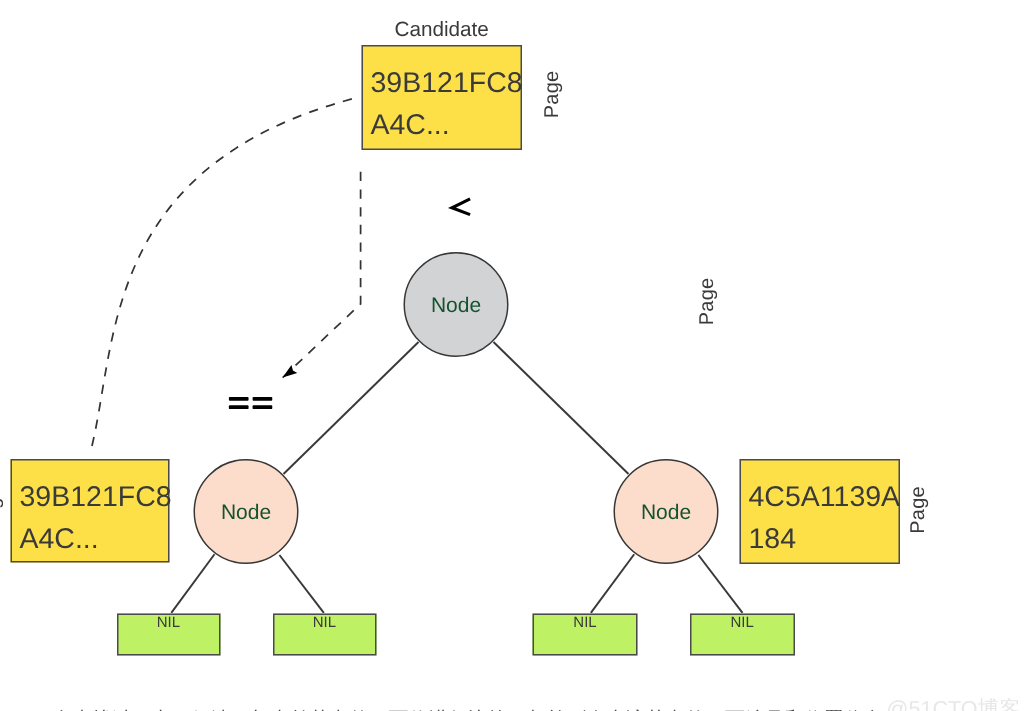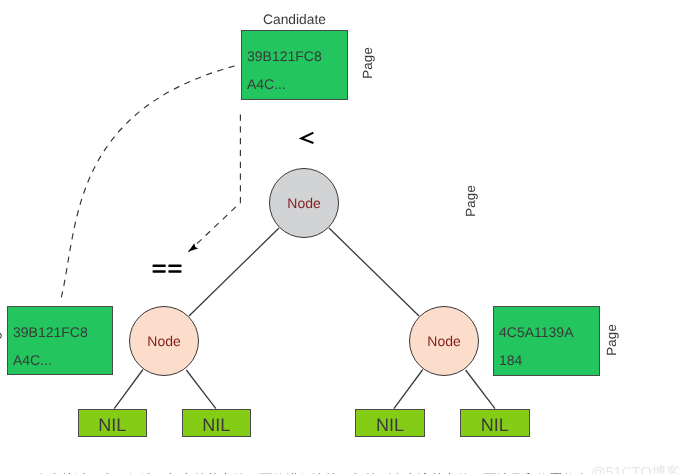--- a/index.html
+++ b/index.html
@@ -13,23 +13,23 @@
     text-rendering:geometricPrecision;
   }
   #stage { position:absolute; left:0; top:0; width:687px; height:474px;
            transform:translateZ(0); will-change:transform;padding-left:22px; }
   svg.layer { position:absolute; left:0; top:0; width:687px; height:474px; pointer-events:none; }
 
   .page-box {
     position:absolute;
     box-sizing:border-box;
     border:1.15px solid #4a4a4a;
-    background:#22c55e;
+    background:#fde047;
     color:#3a3a3a;
-    font-size:14px;
+    font-size:19px;
     line-height:18px;
   }
   .page-box .txt { position:absolute; left:5px; top:16.3px; white-space:pre; }
   .page-box .txt2 { top:44px; }
 
   .page-label {
     position:absolute;
     font-size:13.3px;
     color:#3a3a3a;
     writing-mode:vertical-rl;
@@ -37,30 +37,30 @@
     letter-spacing:0.2px;
   }
 
   .node {
     position:absolute;
     box-sizing:border-box;
     border:1.35px solid #373737;
     border-radius:50%;
     display:flex; align-items:center; justify-content:center;
     font-size:14px;
-    color:#7f1d1d;
+    color:#14532d;
   }
 
   .nil-box {
     position:absolute;
     box-sizing:border-box;
     border:1.15px solid #4a4a4a;
-    background:#84cc16;
-    display:flex; align-items:flex-end; justify-content:center;
-    font-size:18px;
+    background:#bef264;
+    display:flex; align-items:flex-start; justify-content:center;
+    font-size:10px;
     color:#3a3a3a;
   }
 
   .caption-text { position:absolute; font-size:13.8px; color:#3a3a3a; }
 
   .op { position:absolute; font-weight:bold; color:#000; }
   .op-eq, .op-lt { line-height:0; }
   .sr { position:absolute; width:1px; height:1px; overflow:hidden; clip:rect(0 0 0 0); opacity:0; }
 
   .watermark {

